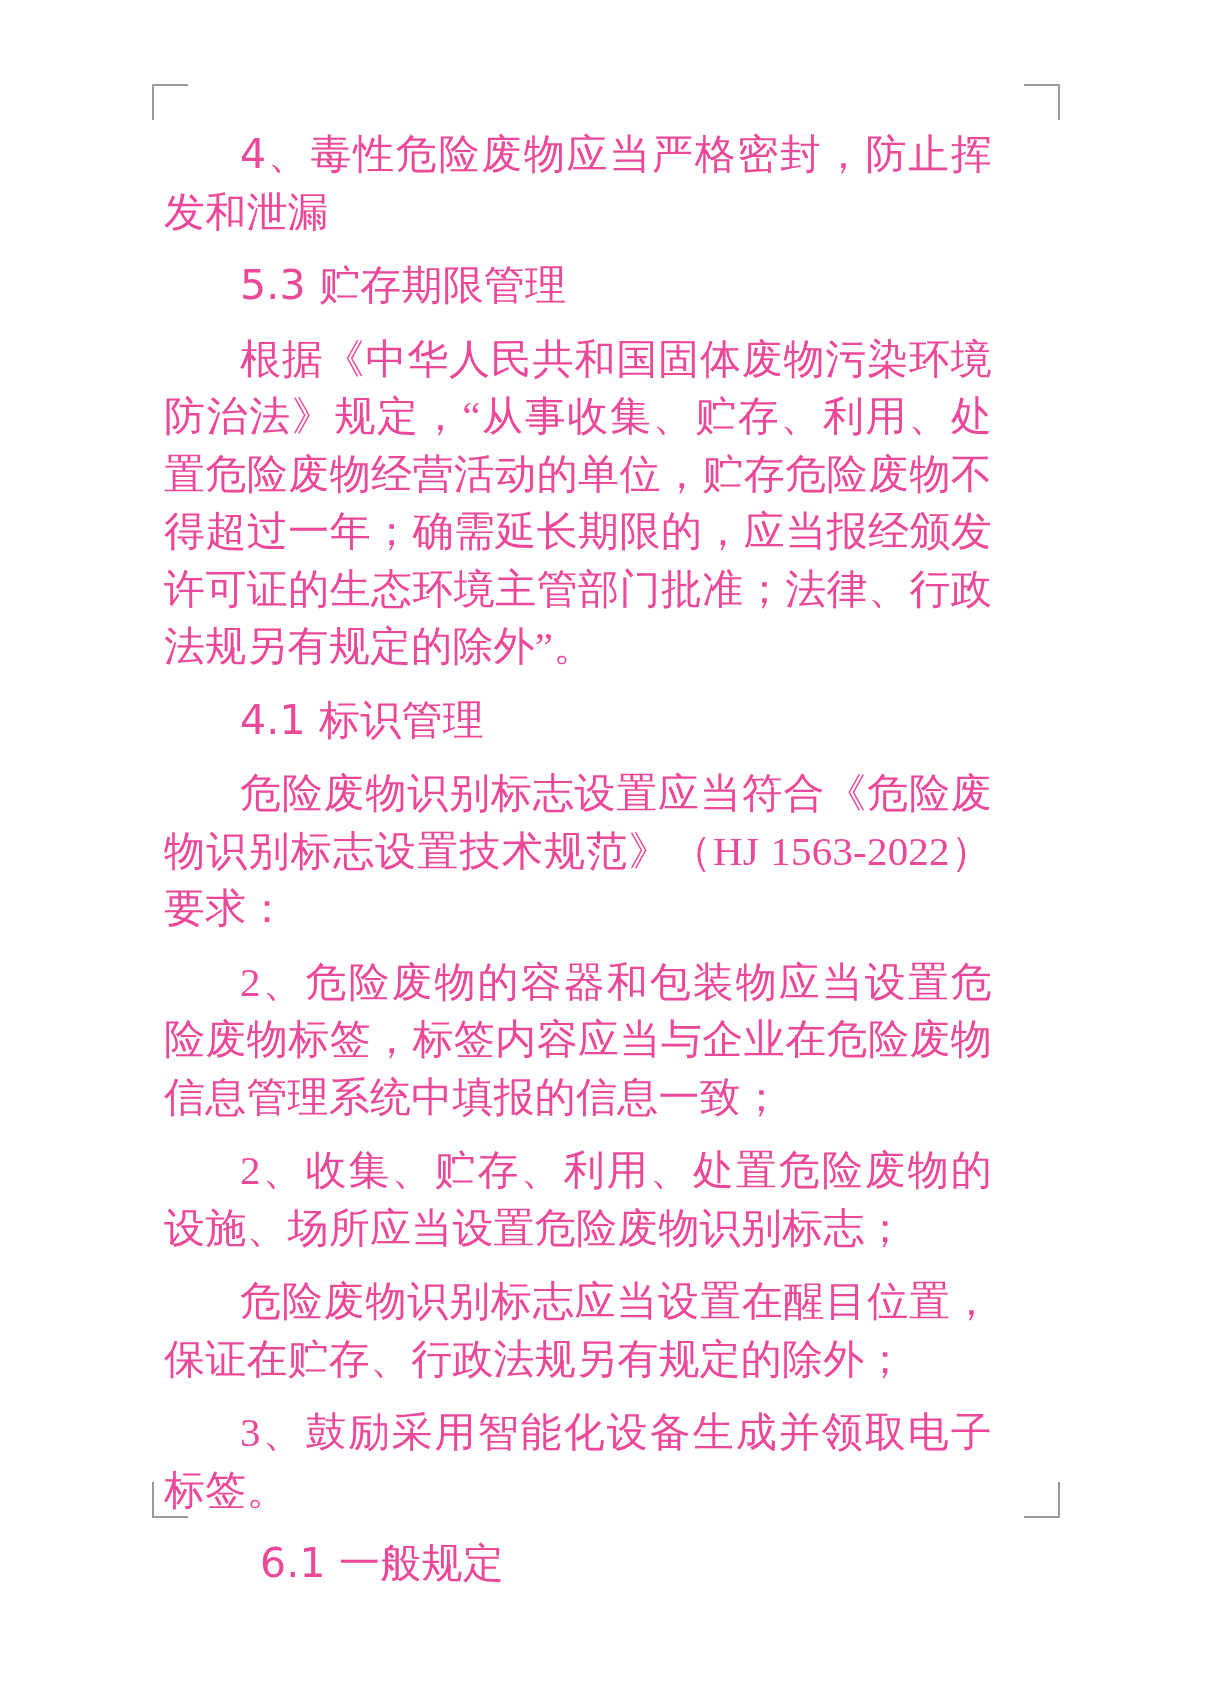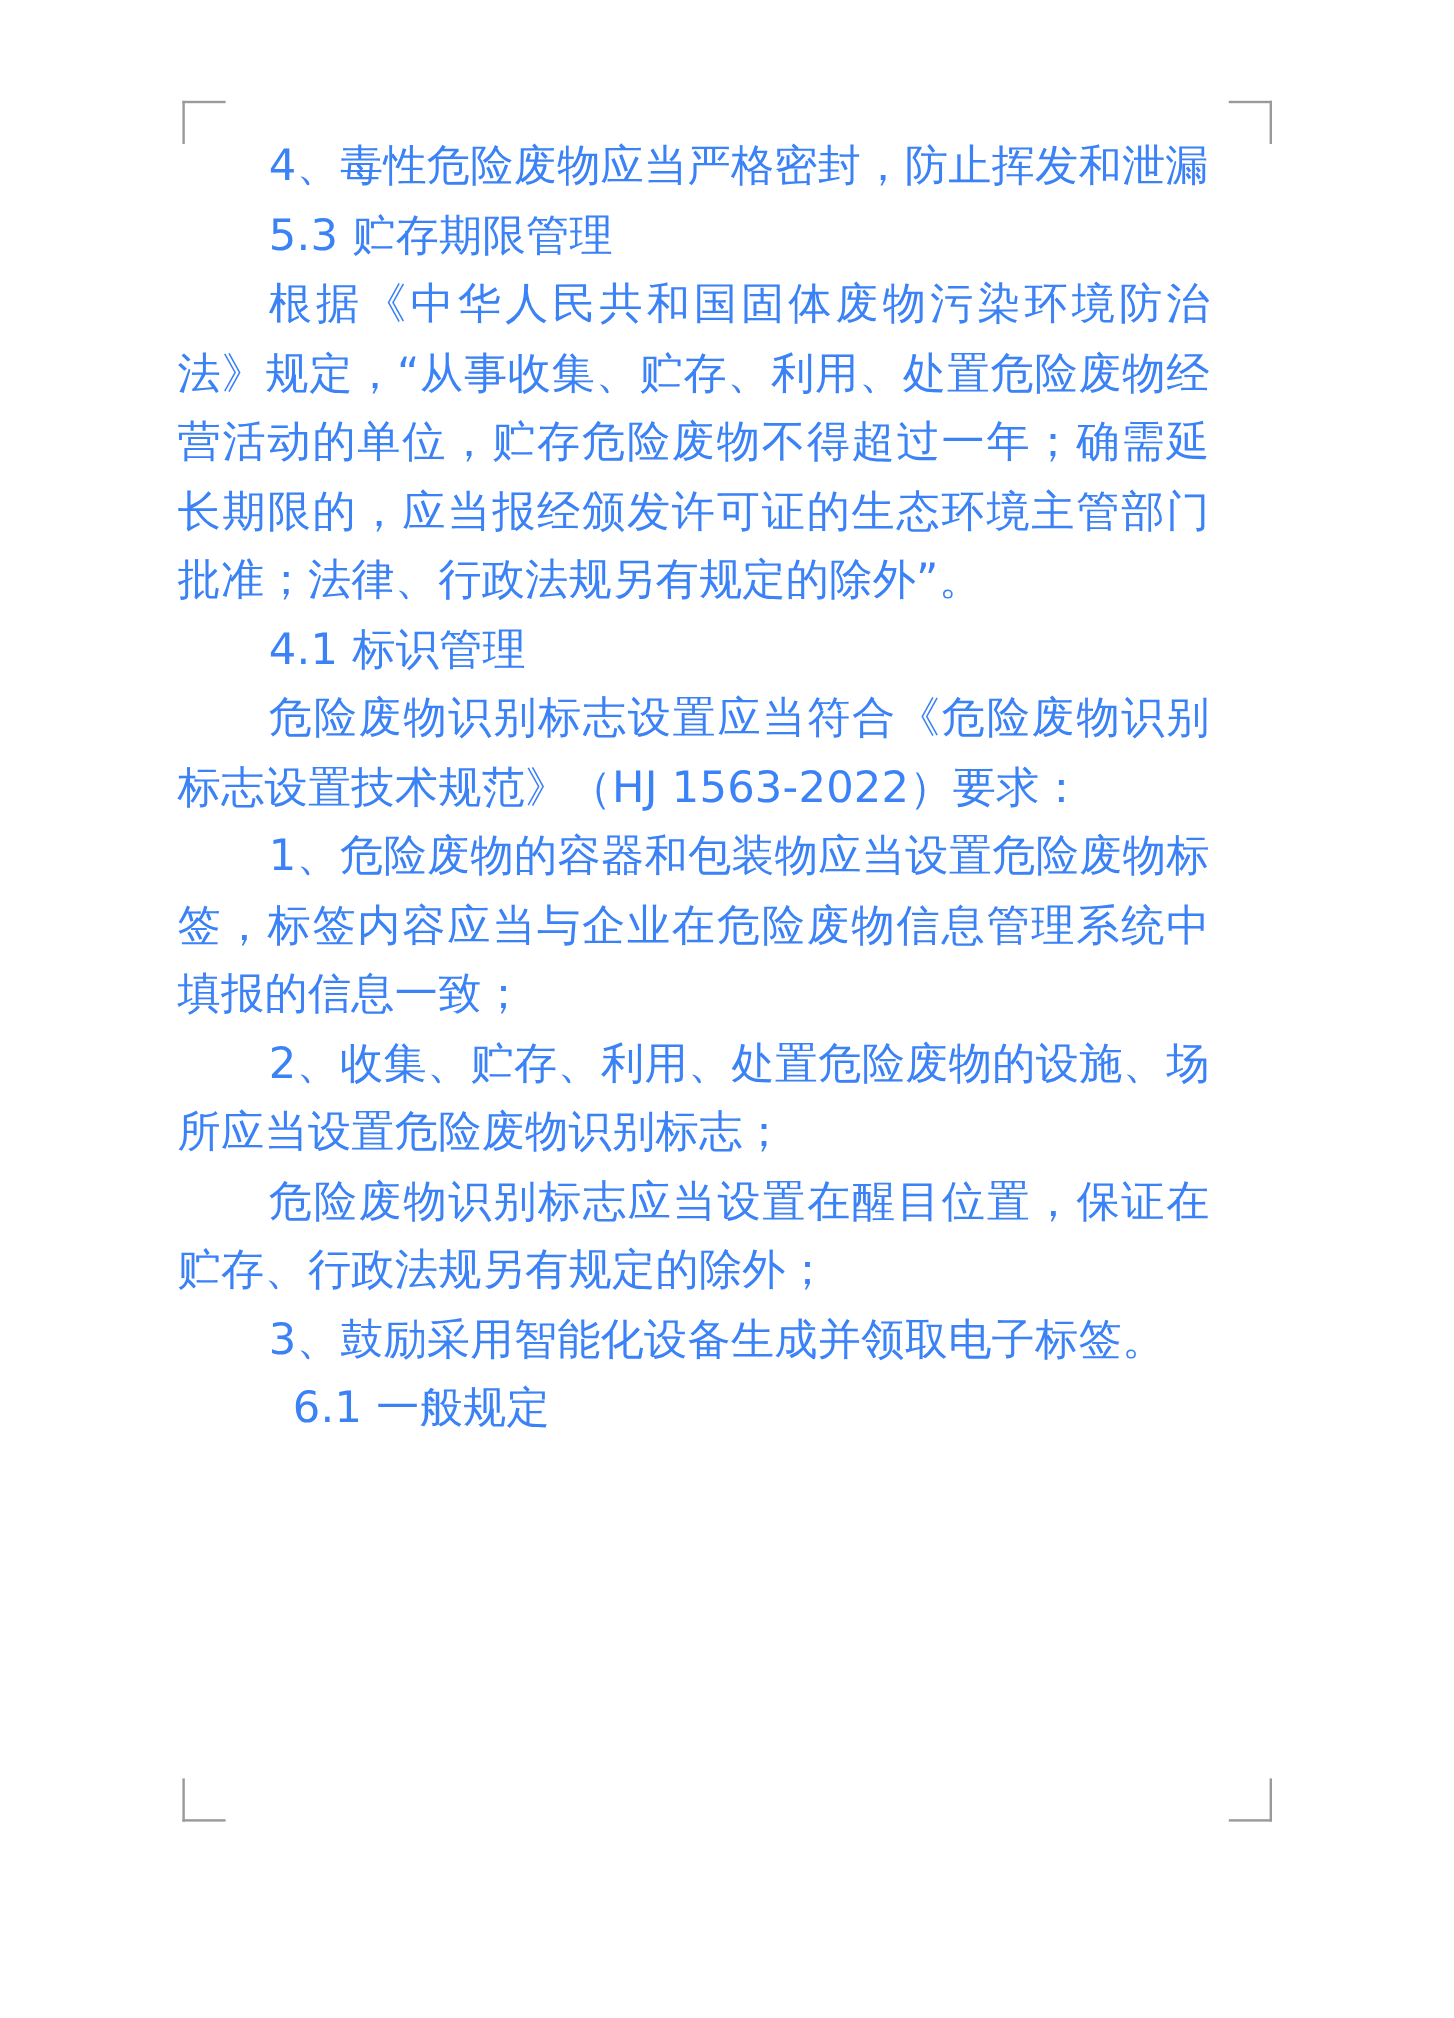--- a/index.html
+++ b/index.html
@@ -32,49 +32,49 @@
   .crop.bl { bottom: 164px; left: 152px; border-left-width: 2px; border-bottom-width: 2px; }
   .crop.br { bottom: 164px; right: 152px; border-right-width: 2px; border-bottom-width: 2px; }
 
   .content {
     position: absolute;
     left: 148px;
     top: 110px;
     width: 860px;
   }
   .para {
-    font-size: 36px;
+    font-size: 41px;
     line-height: 57.5px;
-    color: #3b82f6;
+    color: #ec4899;
     letter-spacing: 0.2px;
     text-align: justify;
     text-justify: inter-ideograph;
-    margin: 0;
+    margin: 16px;
     word-break: break-all;
   }
-  .indent1 { text-indent: 76px; }
+  .indent1 { text-indent: 76px; font-family: Liberation Serif, serif; }
   .indent-head { text-indent: 76px; }
   .indent-sub { text-indent: 96px; }
 </style>
 </head>
 <body>
 
 <div class="page">
 
   <div class="crop tl"></div>
   <div class="crop tr"></div>
   <div class="crop bl"></div>
   <div class="crop br"></div>
 
   <div class="content">
     <p class="para indent-head">4、毒性危险废物应当严格密封，防止挥发和泄漏</p>
     <p class="para indent-head">5.3  贮存期限管理</p>
     <p class="para indent1">根据《中华人民共和国固体废物污染环境防治法》规定，“从事收集、贮存、利用、处置危险废物经营活动的单位，贮存危险废物不得超过一年；确需延长期限的，应当报经颁发许可证的生态环境主管部门批准；法律、行政法规另有规定的除外”。</p>
     <p class="para indent-head">4.1  标识管理</p>
     <p class="para indent1">危险废物识别标志设置应当符合《危险废物识别标志设置技术规范》（HJ 1563-2022）要求：</p>
-    <p class="para indent1">1、危险废物的容器和包装物应当设置危险废物标签，标签内容应当与企业在危险废物信息管理系统中填报的信息一致；</p>
+    <p class="para indent1">2、危险废物的容器和包装物应当设置危险废物标签，标签内容应当与企业在危险废物信息管理系统中填报的信息一致；</p>
     <p class="para indent1">2、收集、贮存、利用、处置危险废物的设施、场所应当设置危险废物识别标志；</p>
     <p class="para indent1">危险废物识别标志应当设置在醒目位置，保证在贮存、行政法规另有规定的除外；</p>
     <p class="para indent1">3、鼓励采用智能化设备生成并领取电子标签。</p>
     <p class="para indent-sub">6.1  一般规定</p>
   </div>
 
 </div>
 
 </body></html>

